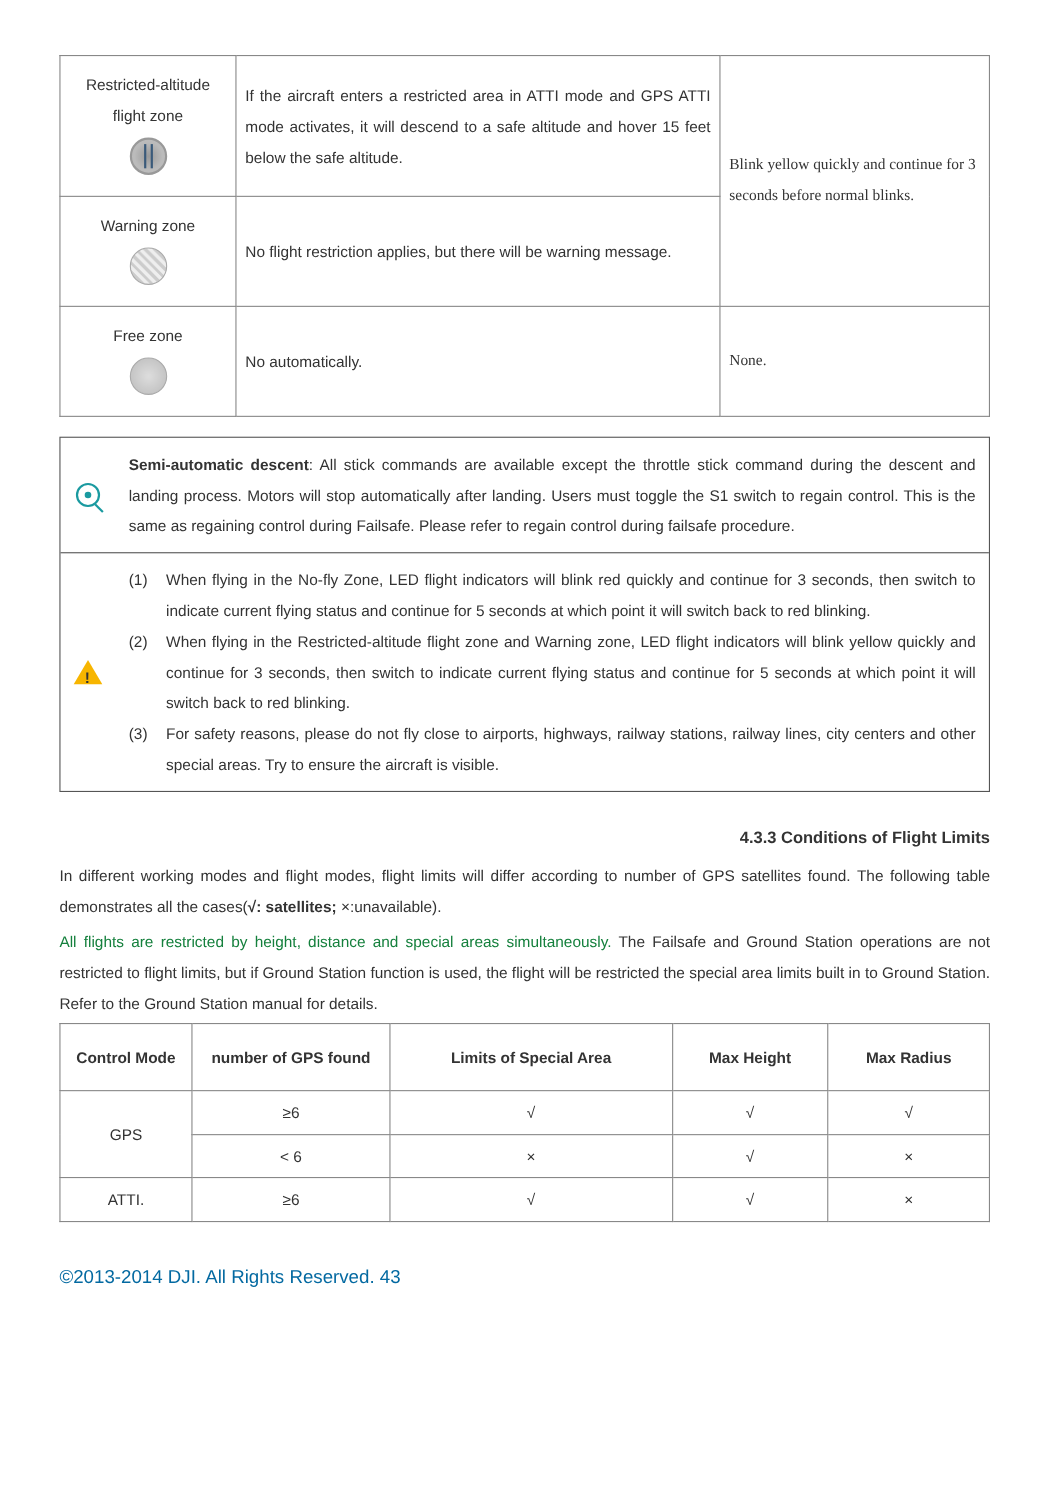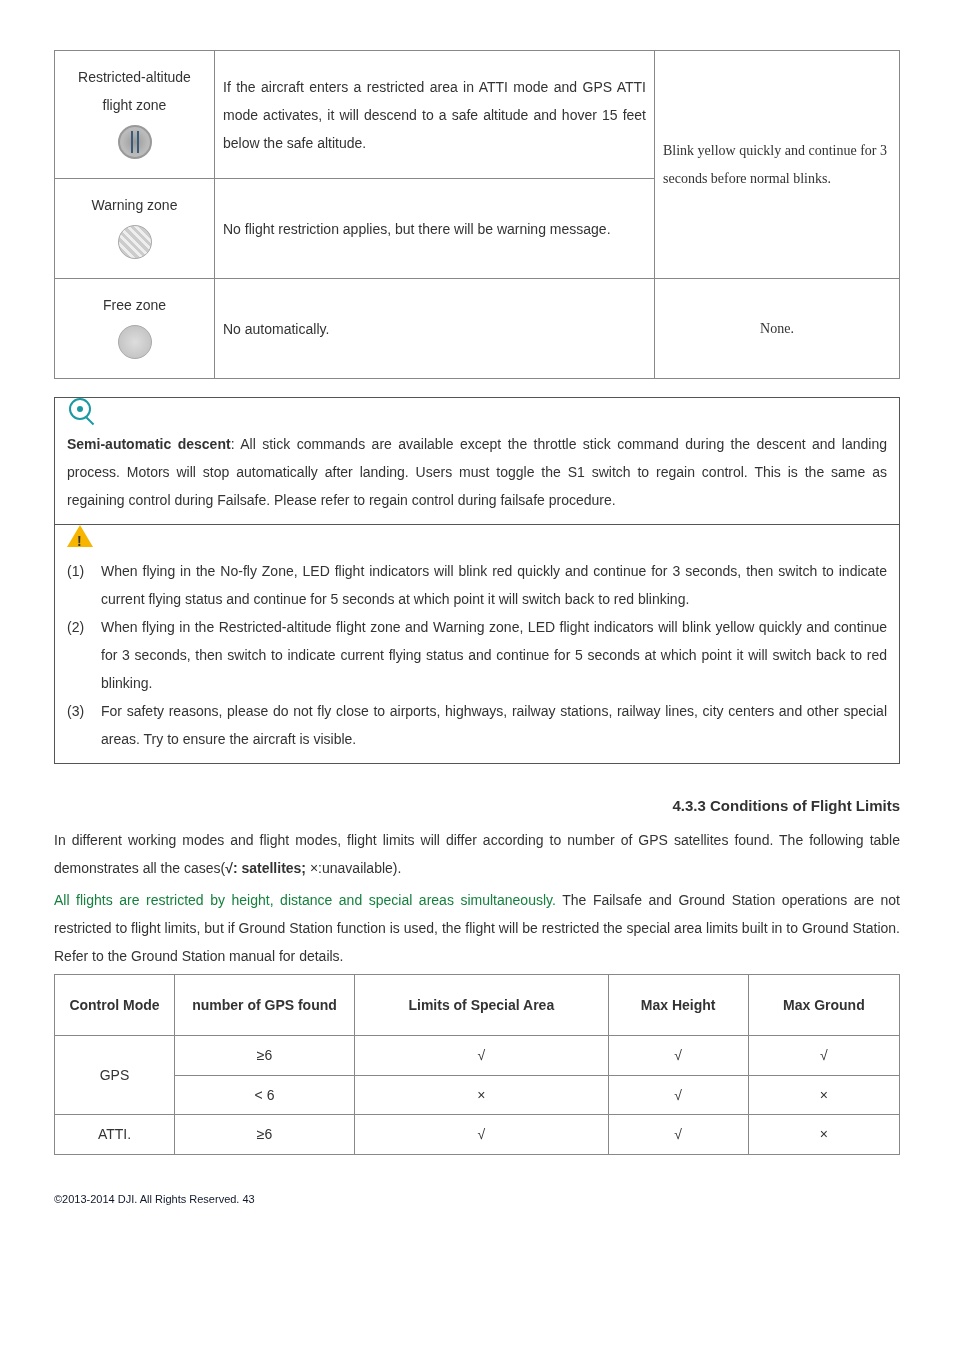--- a/index.html
+++ b/index.html
@@ -27,21 +27,21 @@
   .zone-label {
     width: 160px;
     text-align: center;
     vertical-align: top;
     padding-top: 12px;
   }
   .zone-label .zlabel-text { display: block; margin-bottom: 6px; }
   .zone-label .zlabel-text.single-line { }
   .zone-desc { width: 440px; text-align: justify; margin-top: 12px; }
   .zone-indicator { text-align: left; font-family: Liberation Serif, serif; }
-  .zone-indicator.center { text-align: center; }
+  .zone-indicator.center { text-align: left; }
   .icon-circle {
     width: 34px; height: 34px; border-radius: 50%; display: inline-block;
     background: #bbb;
   }
   .icon-restricted {
     background: radial-gradient(circle, #999 0%, #bbb 60%);
     border: 2px solid #999;
     position: relative;
   }
   .icon-restricted::before, .icon-restricted::after {
@@ -59,21 +59,21 @@
   .icon-free {
     background: radial-gradient(circle, #ddd 0%, #bbb 100%);
     border: 1px solid #aaa;
   }
 
   .notes-box {
     border: 1px solid #555;
     margin-top: 18px;
     width: 100%;
   }
-  .notes-row { display: flex; border-bottom: 1px solid #555; flex-direction: column; }
+  .notes-row { display: flex; border-bottom: 1px solid #555; }
   .notes-row:last-child { border-bottom: none; }
   .notes-icon-cell {
     width: 50px;
     display: flex;
     align-items: center;
     justify-content: center;
     flex-shrink: 0;
   }
   .notes-body {
     flex: 1;
@@ -118,21 +118,21 @@
   .limits-table th {
     text-align: center; font-weight: bold; padding: 19px 6px;
   }
   .limits-table td {
     text-align: center; padding: 8px 6px;
   }
   .limits-table .col-mode { width: 120px; }
   .limits-table .col-gps { width: 180px; }
 
   .footer {
-    margin-top: 36px; font-size: 11px; color: #0f172a;
+    margin-top: 36px; font-size: 17px; color: #0369a1;
   }
 </style>
 </head>
 <body>
 
 <table class="zone-table">
   <tbody>
       <tr>
     <td class="zone-label">
       <span class="zlabel-text">Restricted-altitude flight zone</span>
@@ -199,21 +199,21 @@
   <span class="red-text">All flights are restricted by height, distance and special areas simultaneously.</span><span> The Failsafe and Ground Station operations are not restricted to flight limits, but if Ground Station function is used, the flight will be restricted the special area limits built in to Ground Station. Refer to the Ground Station manual for details.</span>
 </p>
 
 <table class="limits-table">
   <tbody>
       <tr>
     <th class="col-mode">Control Mode</th>
     <th class="col-gps">number of GPS found</th>
     <th>Limits of Special Area</th>
     <th>Max Height</th>
-    <th>Max Ground</th>
+    <th>Max Radius</th>
   </tr>
   <tr>
     <td rowspan="2">GPS</td>
     <td>≥6</td>
     <td>√</td>
     <td>√</td>
     <td>√</td>
   </tr>
   <tr>
     <td>&lt; 6</td>

